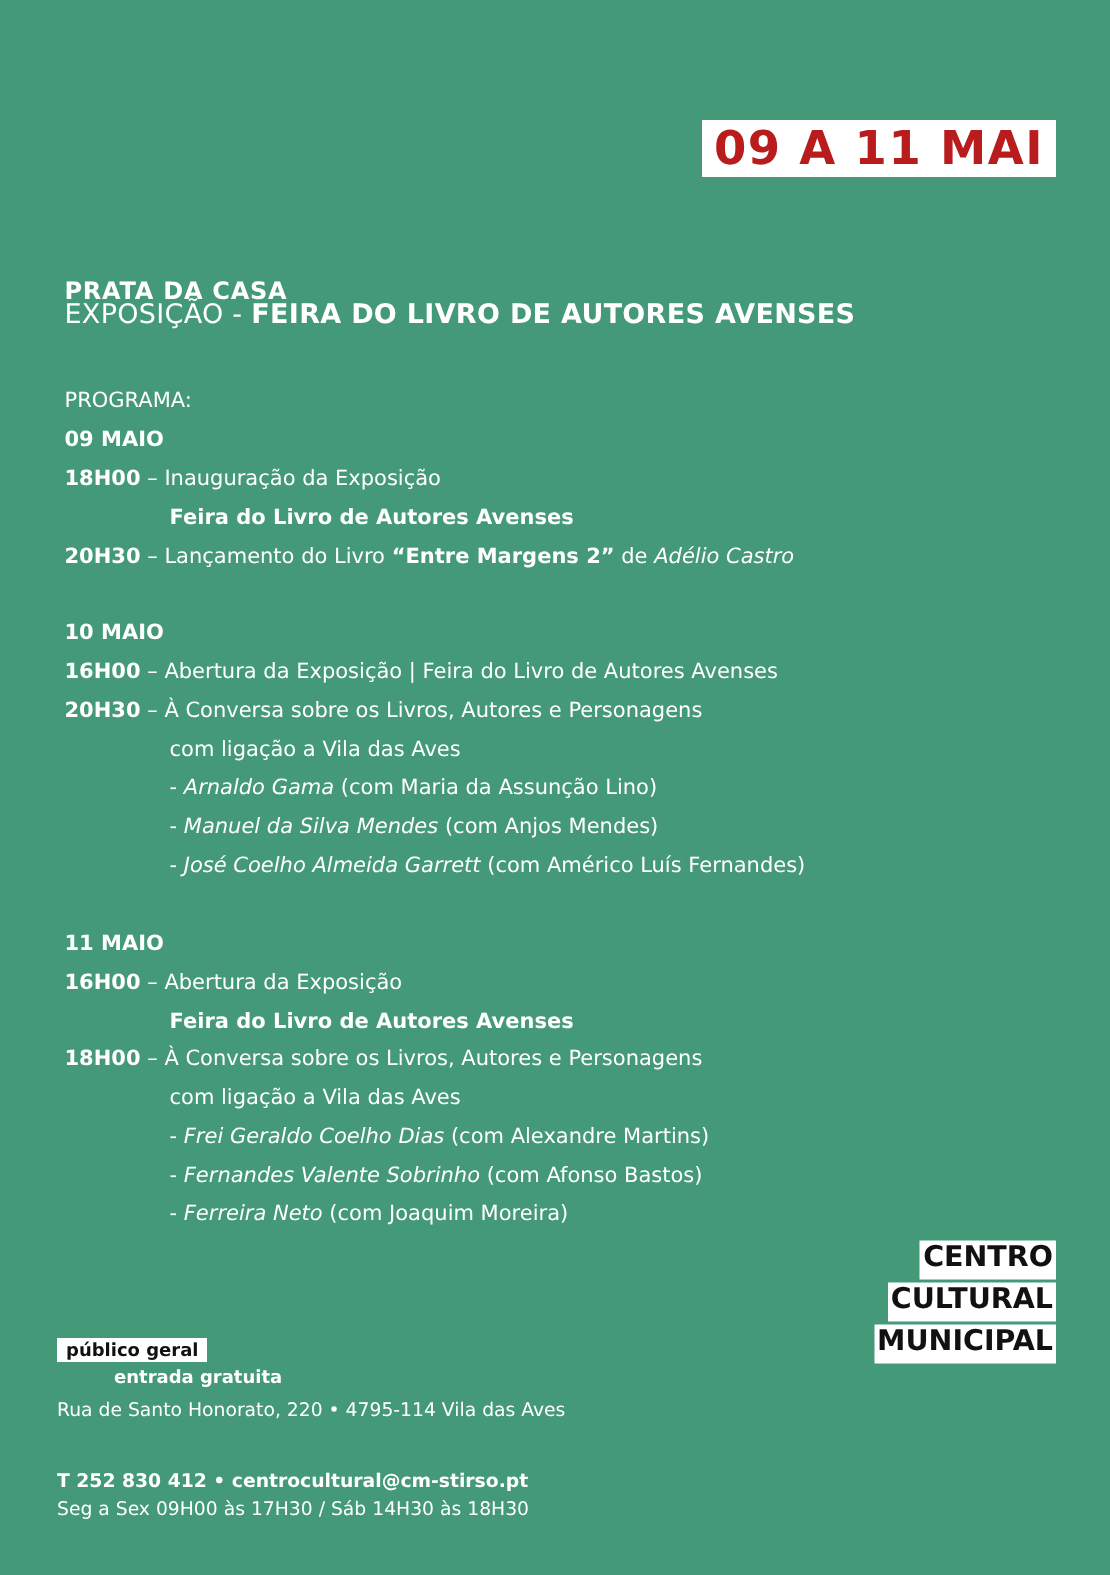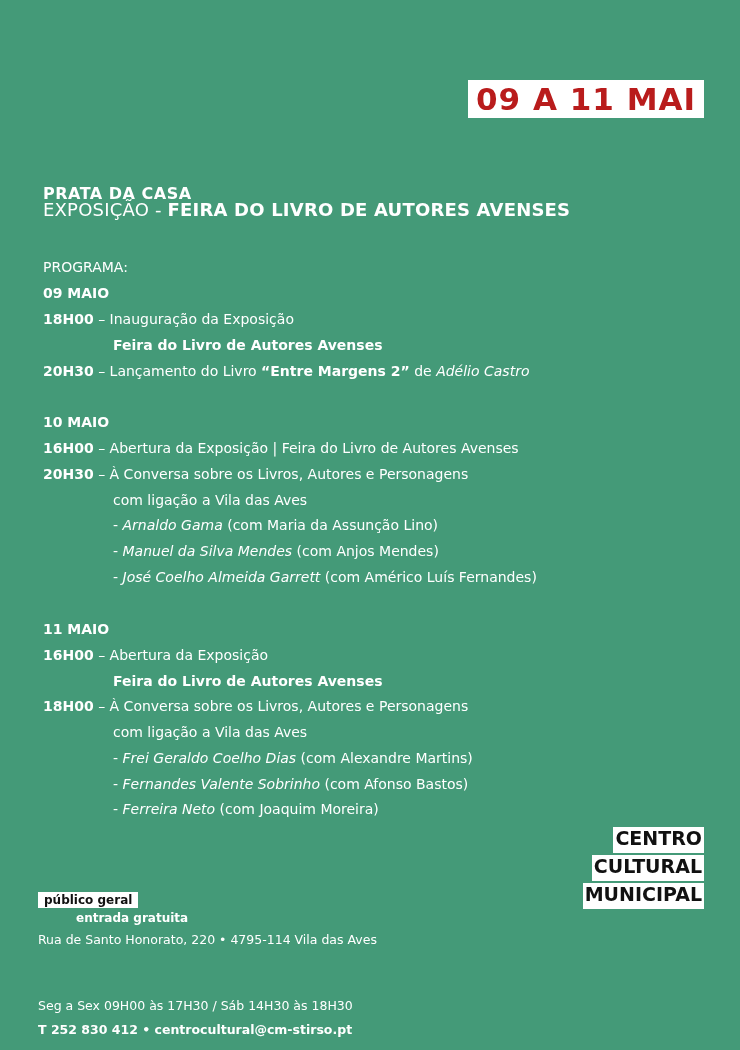--- a/index.html
+++ b/index.html
@@ -74,14 +74,14 @@
 <div class="publico">público geral</div>
 <div class="entrada">entrada gratuita</div>
 
 <div class="logo">
   <div>CENTRO</div><br>
   <div>CULTURAL</div><br>
   <div>MUNICIPAL</div><br>
 </div>
 
 <div class="footer" style="top:932px">Rua de Santo Honorato, 220 • 4795-114 Vila das Aves</div>
-<div class="footer" style="top:979px; font-weight:bold;margin-top:43px;">T 252 830 412 • centrocultural@cm-stirso.pt</div>
+<div class="footer" style="top:979px; font-weight:bold;">T 252 830 412 • centrocultural@cm-stirso.pt</div>
 <div class="footer" style="top:998px">Seg a Sex 09H00 às 17H30 / Sáb 14H30 às 18H30</div>
 
 </body></html>

